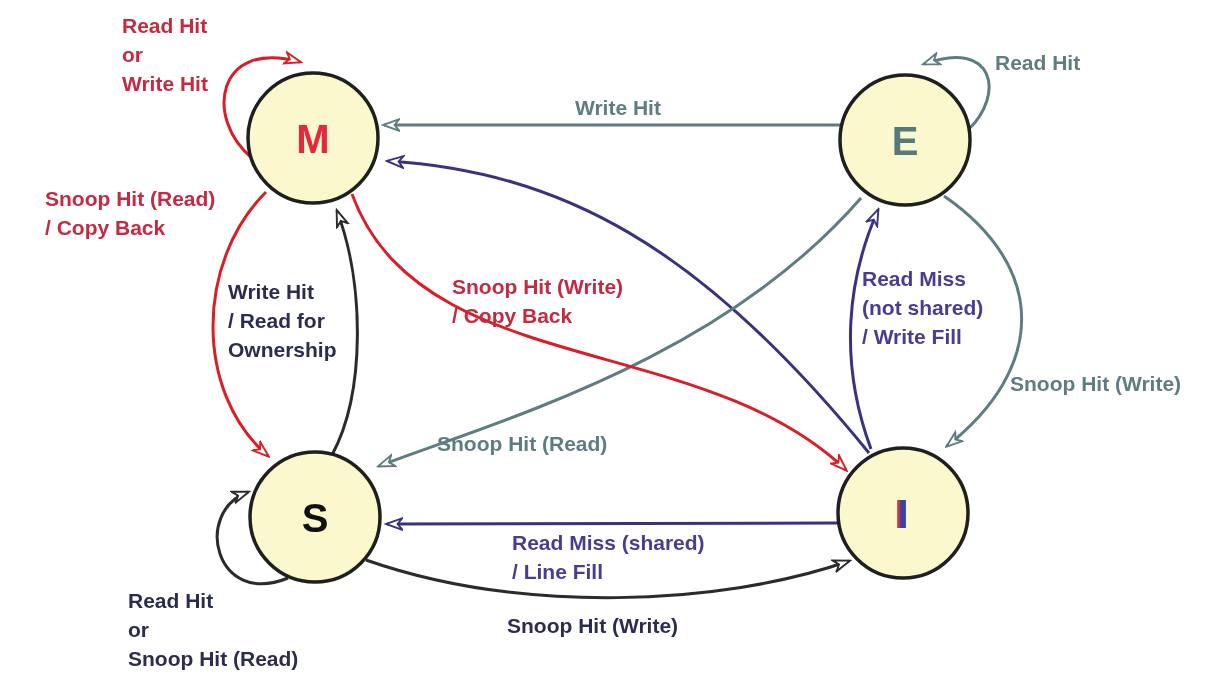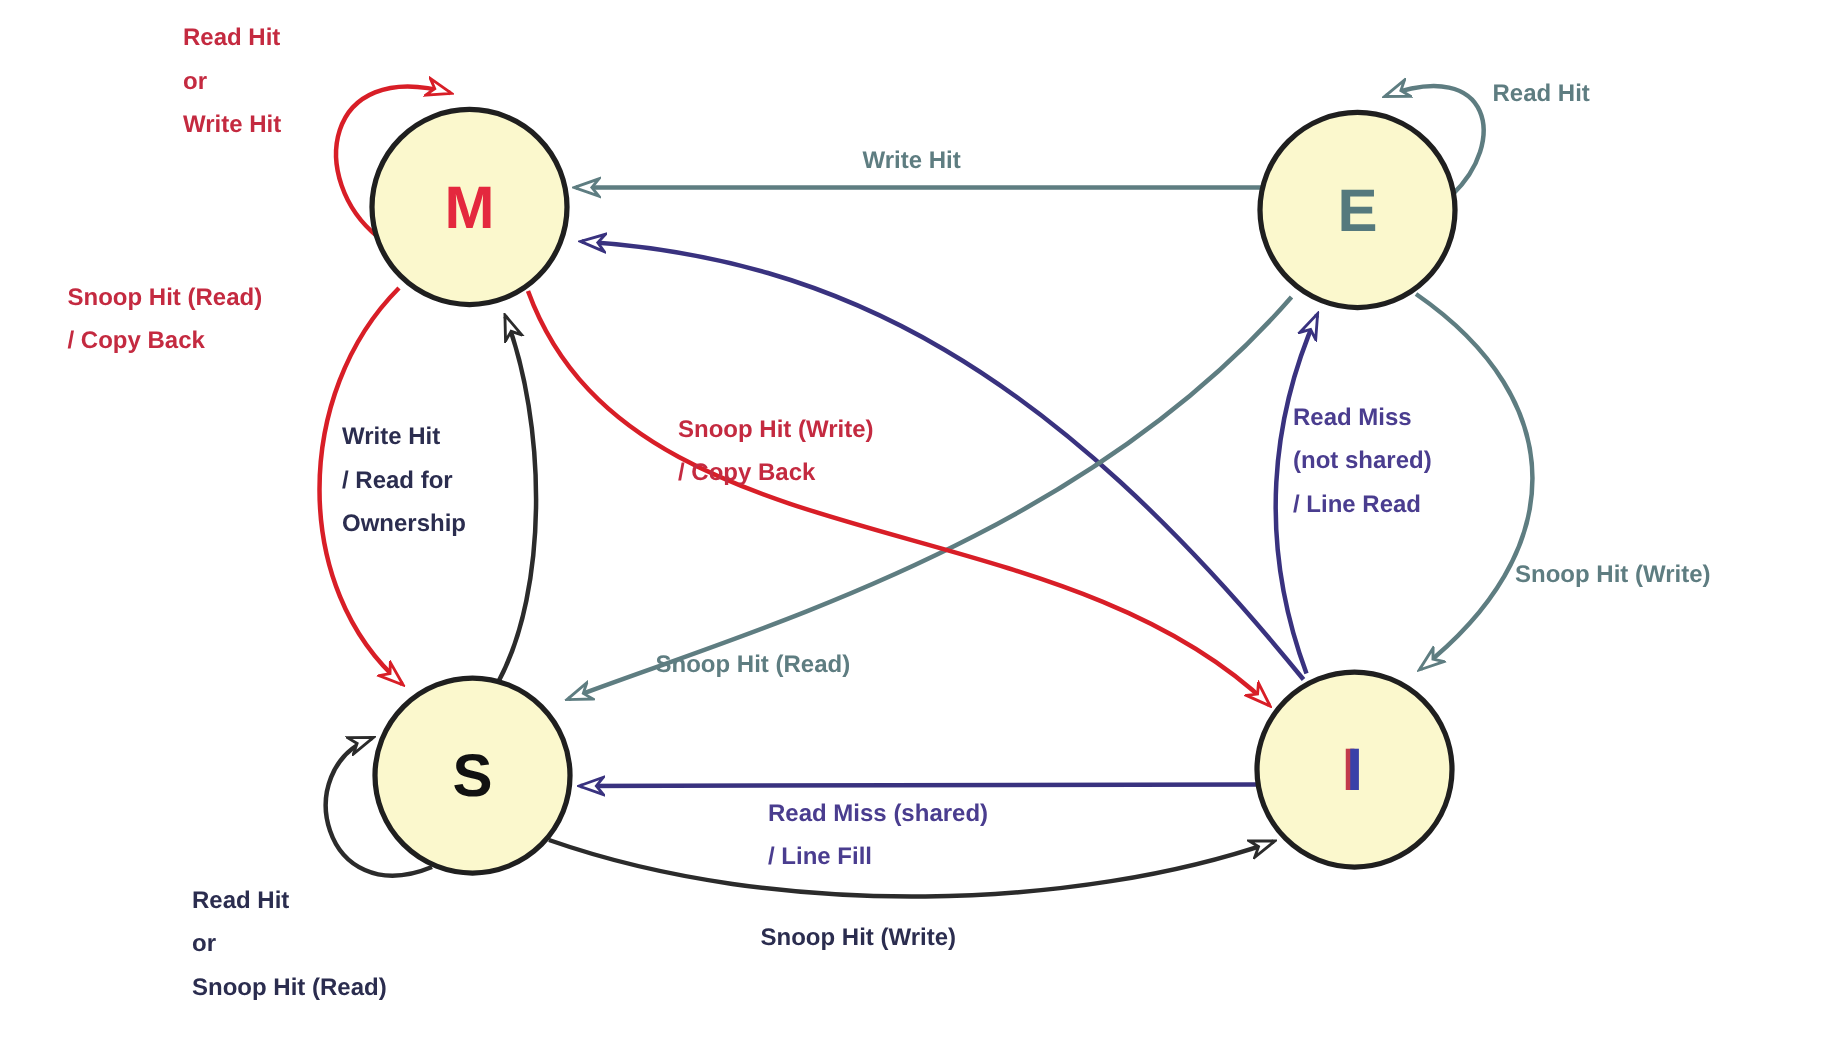--- a/index.html
+++ b/index.html
@@ -1,19 +1,19 @@
 <!DOCTYPE html>
 <html><head>
 <meta charset="utf-8">
 <style>
   html,body{margin:0;padding:0;background:#ffffff;}
   #canvas{position:relative;width:1223px;height:691px;background:#ffffff;overflow:hidden;
           font-family:"Liberation Sans","DejaVu Sans",sans-serif;}
   #arrow-layer{position:absolute;left:0;top:0;}
-  .lbl{position:absolute;font-weight:bold;font-size:16px;line-height:29px;white-space:pre-line;}
+  .lbl{position:absolute;font-weight:bold;font-size:21px;line-height:29px;white-space:pre-line;}
   .c-red{color:#c42a40;}
   .c-slate{color:#5e7d81;}
   .c-navy{color:#4a3d8f;}
   .c-dark{color:#2b2d4f;}
   .state-letter{position:absolute;font-weight:bold;font-size:40px;transform:translate(-50%,-54%);}
   .st-m{color:#e4283e;}
   .st-e{color:#55797d;}
   .st-s{color:#111111;}
   .st-i{color:#3a41a8;text-shadow:-3px 0 0 #c23b4b;}
 </style>
@@ -85,21 +85,21 @@
 / Copy Back</div>
   <div class="lbl c-slate" style="left:575px;top:93px;">Write Hit</div>
   <div class="lbl c-slate" style="left:995px;top:48px;">Read Hit</div>
   <div class="lbl c-red" style="left:452px;top:272px;">Snoop Hit (Write)
 / Copy Back</div>
   <div class="lbl c-dark" style="left:228px;top:277px;">Write Hit
 / Read for
 Ownership</div>
   <div class="lbl c-navy" style="left:862px;top:264px;">Read Miss
 (not shared)
-/ Line Read</div>
+/ Write Fill</div>
   <div class="lbl c-slate" style="left:1010px;top:369px;">Snoop Hit (Write)</div>
   <div class="lbl c-slate" style="left:437px;top:429px;">Snoop Hit (Read)</div>
   <div class="lbl c-dark" style="left:128px;top:586px;">Read Hit
 or
 Snoop Hit (Read)</div>
   <div class="lbl c-navy" style="left:472px;top:528px;margin-left:40px;">Read Miss (shared)
 / Line Fill</div>
   <div class="lbl c-dark" style="left:507px;top:611px;">Snoop Hit (Write)</div>
 
 </div>

